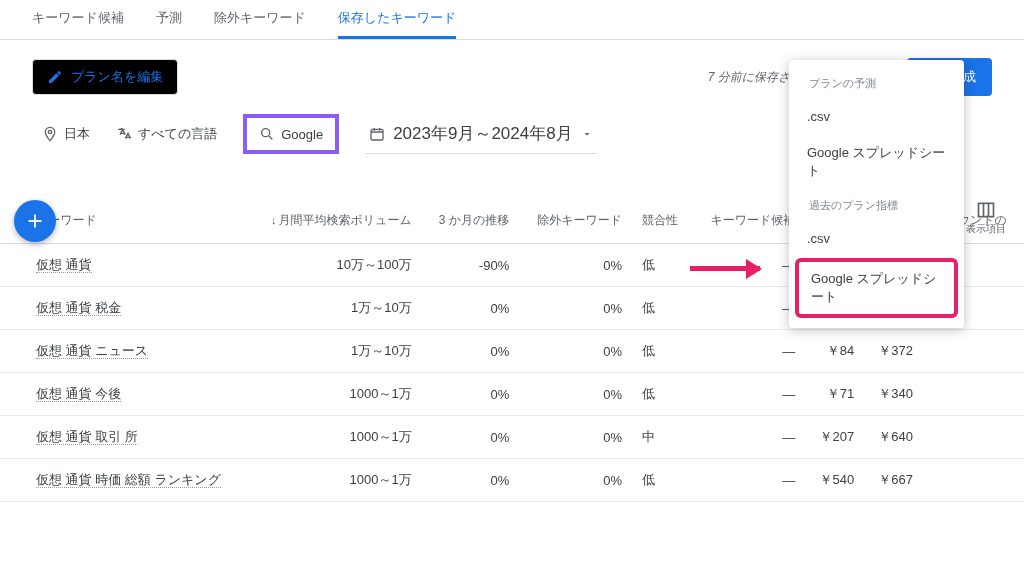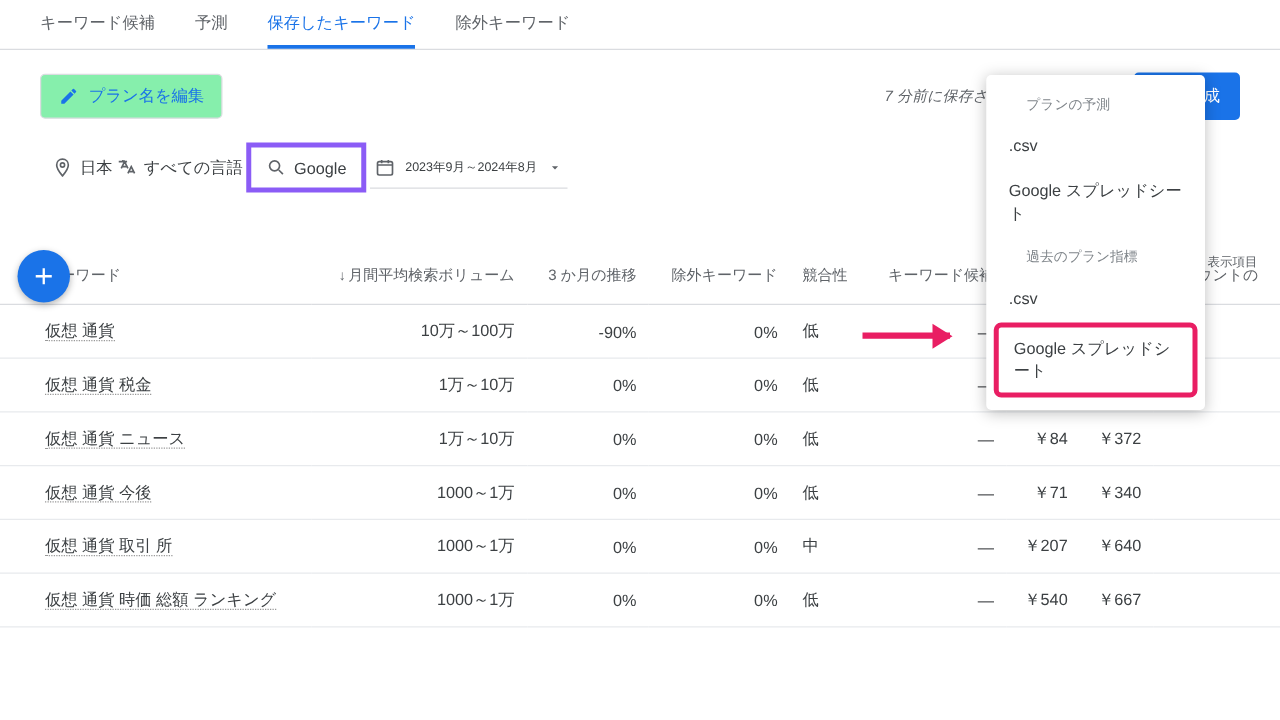--- a/index.html
+++ b/index.html
@@ -3,63 +3,63 @@
 <meta charset="utf-8">
 <style>
 * { box-sizing: border-box; margin: 0; padding: 0; }
 body { font-family: Arial, "Hiragino Sans", sans-serif; font-size: 13px; color: #3c4043; background: #fff; width: 1024px; height: 576px; overflow: hidden; position: relative; }
 
 .tabs { display: flex; gap: 32px; padding: 0 32px; border-bottom: 1px solid #dadce0; height: 40px; align-items: flex-end; }
 .tab { color: #5f6368; font-size: 13px; cursor: pointer; height: 40px; display: flex; align-items: center; border-bottom: 3px solid transparent; }
 .tab.active { color: #1a73e8; border-bottom-color: #1a73e8; font-weight: 500; }
 
 .toolbar { display: flex; align-items: center; padding: 18px 32px; gap: 16px; }
-.edit-btn { display: flex; align-items: center; gap: 8px; border: 1px solid #dadce0; border-radius: 4px; padding: 8px 14px; color: #1a73e8; font-size: 13px; background: #86efac; cursor: pointer; }
+.edit-btn { display: flex; align-items: center; gap: 8px; border: 1px solid #dadce0; border-radius: 4px; padding: 8px 14px; color: #1a73e8; font-size: 13px; background: #000000; cursor: pointer; }
 .spacer { flex: 1; }
 .saved-text { color: #5f6368; font-style: italic; font-size: 12px; }
 .icon-btn { width: 36px; height: 36px; display: flex; align-items: center; justify-content: center; cursor: pointer; border-radius: 50%; }
 .create-btn { background: #1a73e8; color: #fff; padding: 10px 16px; border-radius: 4px; font-size: 13px; cursor: pointer; border: none; }
 
-.filters { display: flex; align-items: center; gap: 3px; padding: 0 32px 16px 42px; }
+.filters { display: flex; align-items: center; gap: 26px; padding: 0 32px 16px 42px; }
 .filter-item { display: flex; align-items: center; gap: 6px; font-size: 13px; color: #3c4043; }
 .search-box { display: flex; align-items: center; gap: 6px; border: 4px solid #8b5cf6; padding: 8px 12px; font-size: 13px; }
-.date-box { display: flex; align-items: center; gap: 8px; border-bottom: 1px solid #dadce0; padding: 8px 4px; font-size: 10px; cursor: pointer; }
+.date-box { display: flex; align-items: center; gap: 8px; border-bottom: 1px solid #dadce0; padding: 8px 4px; font-size: 17px; cursor: pointer; }
 
 .fab { position: absolute; left: 14px; top: 200px; width: 42px; height: 42px; border-radius: 50%; background: #1a73e8; color: #fff; display: flex; align-items: center; justify-content: center; cursor: pointer; box-shadow: 0 2px 6px rgba(0,0,0,0.3); }
 
-.columns-btn { position: absolute; right: 18px; top: 200px; display: flex; flex-direction: row; align-items: center; gap: 2px; color: #5f6368; font-size: 10px; cursor: pointer; }
+.columns-btn { position: absolute; right: 18px; top: 200px; display: flex; flex-direction: column; align-items: center; gap: 2px; color: #5f6368; font-size: 10px; cursor: pointer; }
 
 .table { width: 100%; margin-top: 28px; border-collapse: collapse; }
 .table th { text-align: left; padding: 14px 10px; color: #5f6368; font-weight: normal; font-size: 12px; border-bottom: 1px solid #dadce0; white-space: nowrap; }
 .table th:first-child { padding-left: 36px; }
 .table th.r { text-align: right; }
 .table td { padding: 12px 10px; border-bottom: 1px solid #e8eaed; font-size: 13px; white-space: nowrap; }
 .table td:first-child { padding-left: 36px; }
 .table td.r { text-align: right; }
 .kw { border-bottom: 1px dotted #999; margin-top: 22px; }
 
 .dropdown { position: absolute; right: 60px; top: 60px; width: 175px; background: #fff; box-shadow: 0 2px 12px rgba(0,0,0,0.25); border-radius: 4px; padding: 8px 0; z-index: 100; }
-.dd-header { padding: 8px 32px; font-size: 11px; color: #80868b; }
+.dd-header { padding: 8px 20px; font-size: 11px; color: #80868b; }
 .dd-item { padding: 10px 18px; font-size: 13px; color: #3c4043; cursor: pointer; }
 .dd-highlight { border: 4px solid #e91e63; border-radius: 6px; margin: 2px 6px; padding: 8px 12px; }
 
 .arrow { position: absolute; left: 690px; top: 266px; z-index: 99; }
 .arrow-line { width: 70px; height: 5px; background: #e91e63; }
 .arrow-head { position: absolute; right: -2px; top: -7px; width: 0; height: 0; border-left: 16px solid #e91e63; border-top: 10px solid transparent; border-bottom: 10px solid transparent; }
 
 .sort-icon { font-size: 11px; margin-right: 2px; }
 </style>
 </head>
 <body>
 
 <div class="tabs">
   <div class="tab">キーワード候補</div>
   <div class="tab">予測</div>
+  <div class="tab">除外キーワード</div>
   <div class="tab active">保存したキーワード</div>
-  <div class="tab">除外キーワード</div>
 </div>
 
 <div class="toolbar">
   <button class="edit-btn">
     <svg width="16" height="16" viewBox="0 0 24 24" fill="#1a73e8">
         <path d="M3 17.25V21h3.75L17.81 9.94l-3.75-3.75L3 17.25zM20.71 7.04a1 1 0 0 0 0-1.41l-2.34-2.34a1 1 0 0 0-1.41 0l-1.83 1.83 3.75 3.75 1.83-1.83z"></path>
       </svg>
     <span>プラン名を編集</span>
   </button>
   <div class="spacer"></div>

